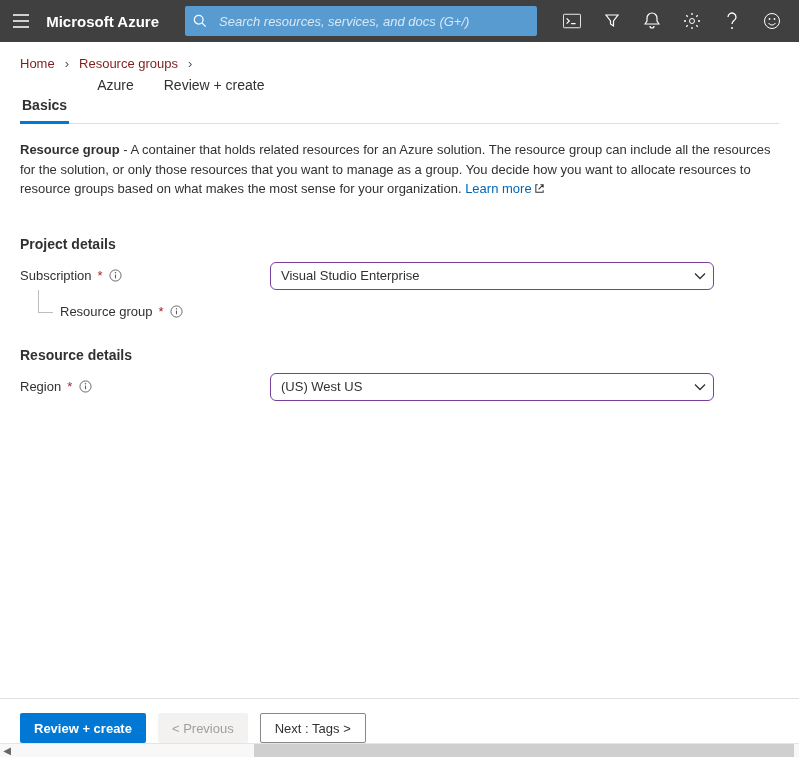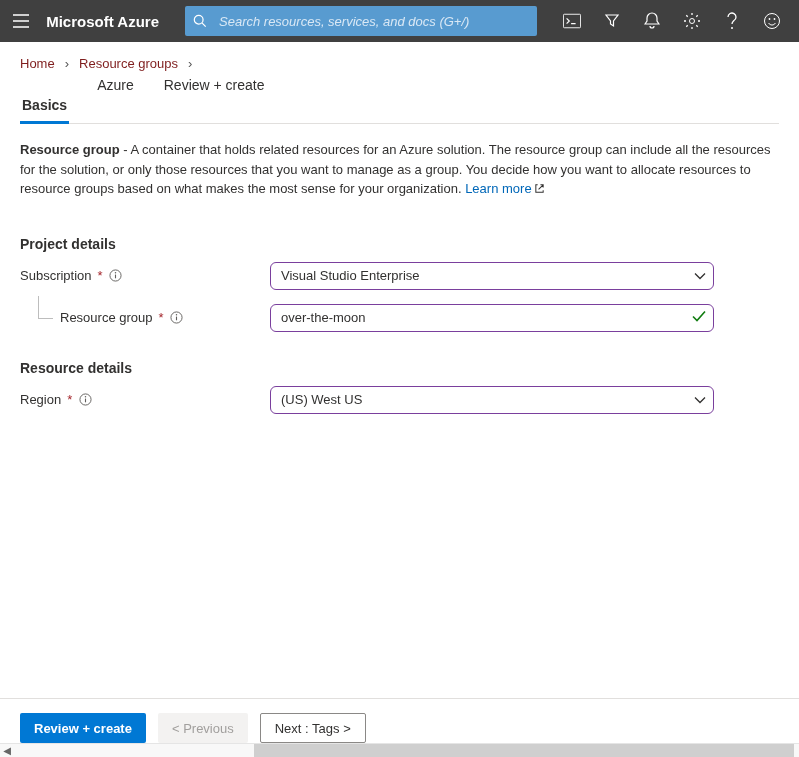--- a/index.html
+++ b/index.html
@@ -173,28 +173,20 @@
       <span>Resource group</span>
       <span class="req">*</span>
       <span class="info-icon">
           <svg width="13" height="13" viewBox="0 0 14 14">
             <circle cx="7" cy="7" r="6" stroke="#605e5c" fill="none"></circle>
             <circle cx="7" cy="4" r="0.8" fill="#605e5c"></circle>
             <path d="M7 6v4" stroke="#605e5c" stroke-width="1.2"></path>
           </svg>
         </span>
     </div>
-    <div class="field-control">
-      <div class="textfield">
-        <input class="textfield-input" type="text" value="over-the-moon" style="">
-      </div>
-      <span class="check"><svg width="14" height="12" viewBox="0 0 14 12">
-            <path d="M1 6l4 4 8-9" stroke-width="1.6" fill="none"></path>
-          </svg></span>
-    </div>
   </div>
 
   <div class="section-title" style="margin-top:28px">Resource details</div>
 
   <div class="field-row">
     <div class="field-label">
       <span>Region</span>
       <span class="req">*</span>
       <span class="info-icon">
           <svg width="13" height="13" viewBox="0 0 14 14">

